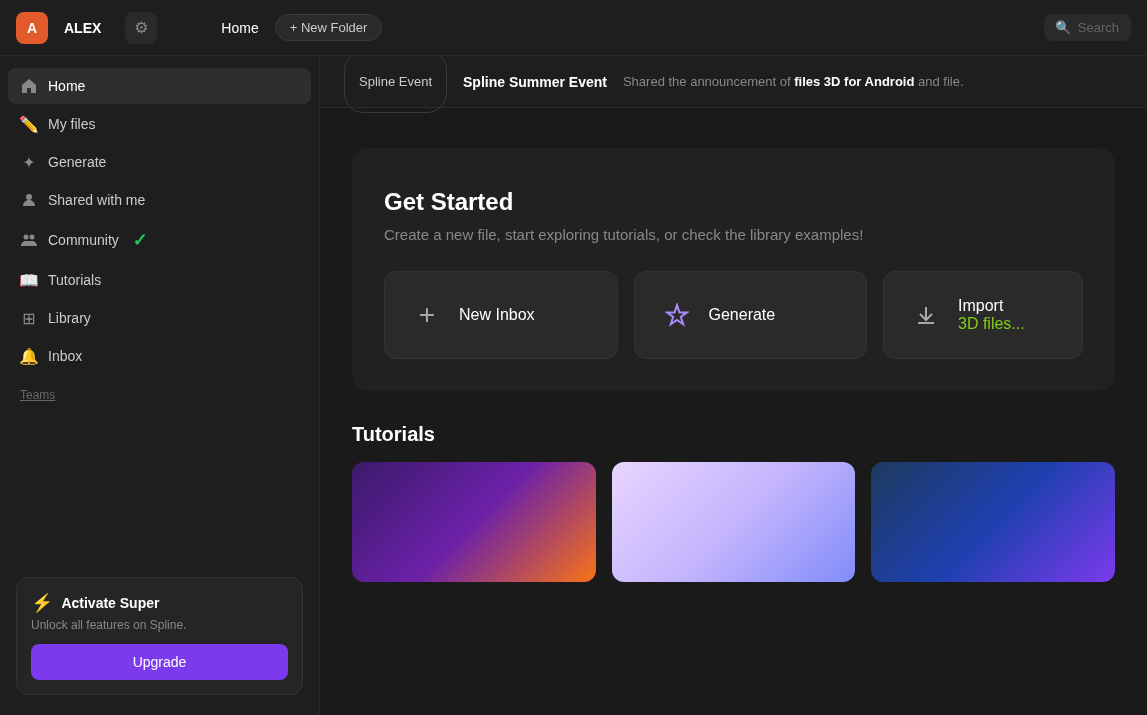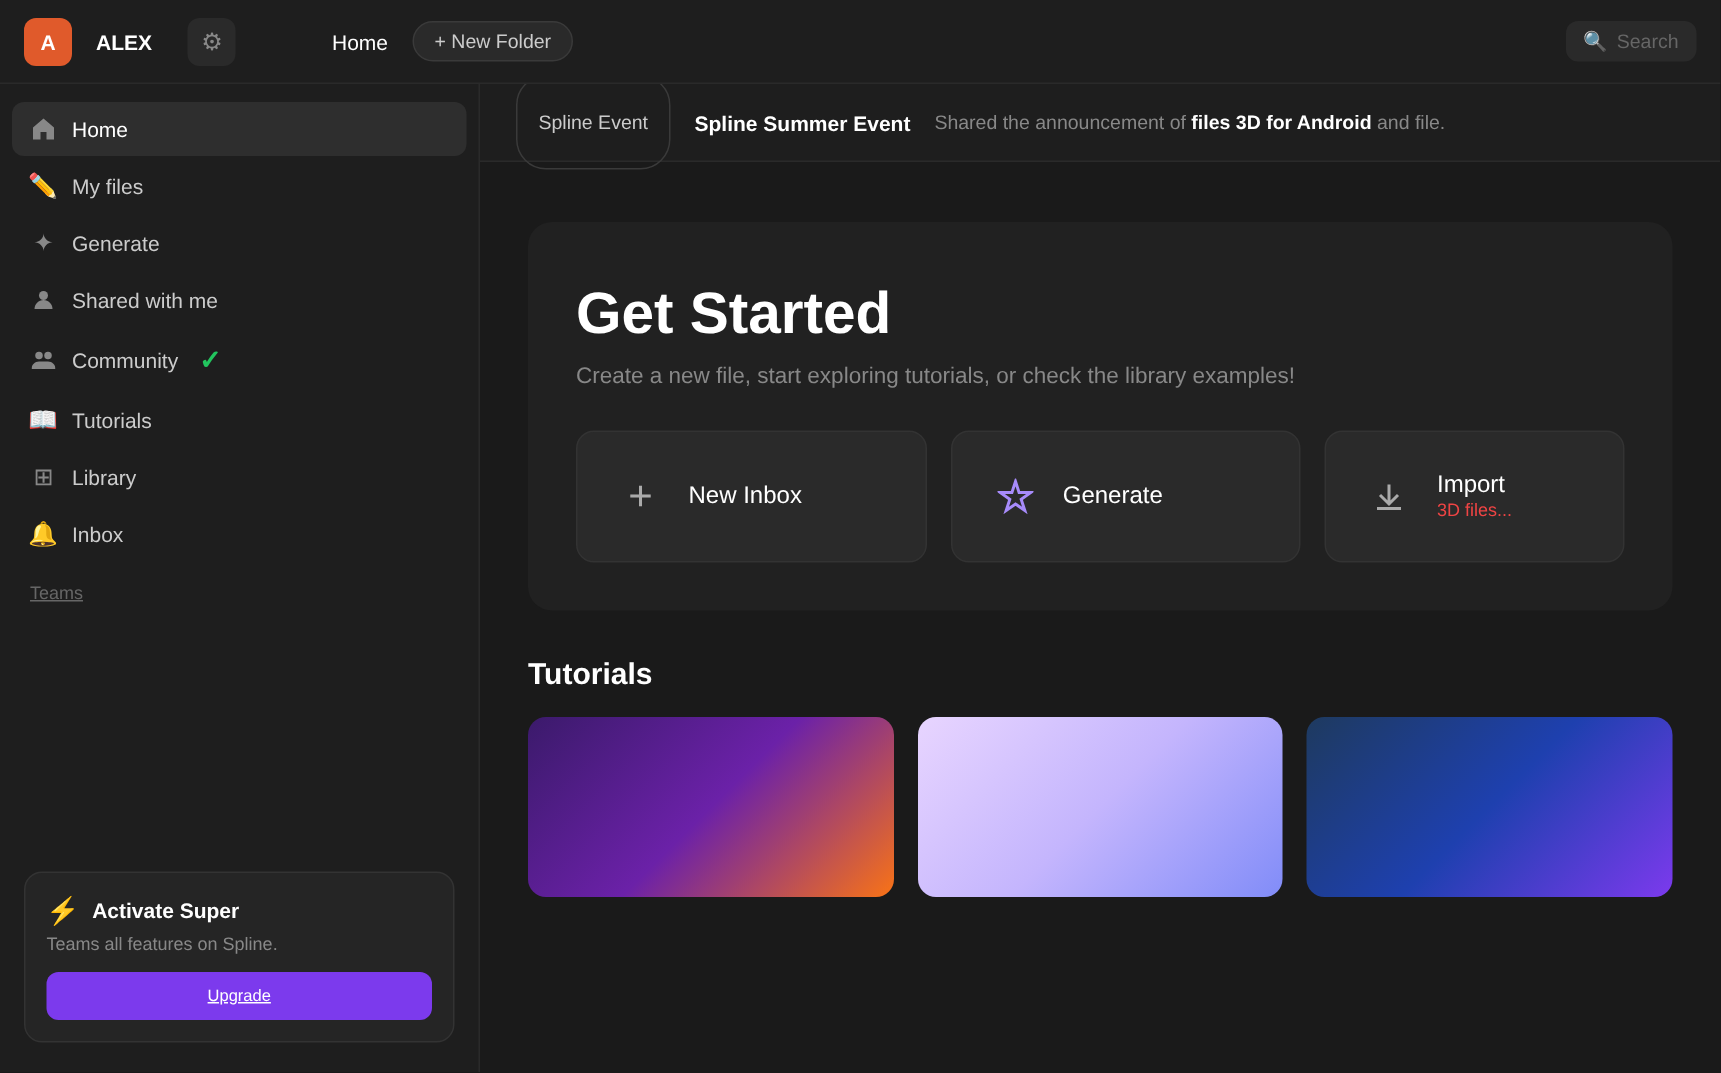--- a/index.html
+++ b/index.html
@@ -150,25 +150,24 @@
       font-size: 12px;
       color: #888;
       margin-bottom: 12px;
     }
     .upgrade-btn {
       width: 100%;
       background: #7c3aed;
       border: none;
       border-radius: 8px;
       color: white;
-      font-size: 11px;
+      font-size: 14px;
       font-weight: 500;
       padding: 10px;
       cursor: pointer;
-      text-decoration: underline;
     }
 
     
     .main {
       flex: 1;
       overflow-y: auto;
       background: #1a1a1a;
     }
 
     
@@ -209,21 +208,21 @@
     }
 
     
     .get-started-section {
       background: #212121;
       border-radius: 16px;
       padding: 40px 32px 32px;
       margin-bottom: 32px;
     }
     .get-started-title {
-      font-size: 39px;
+      font-size: 24px;
       font-weight: 700;
       color: #fff;
       margin-bottom: 10px;
     }
     .get-started-sub {
       font-size: 15px;
       color: #888;
       margin-bottom: 28px;
     }
     .action-cards {
@@ -251,22 +250,22 @@
       display: flex;
       align-items: center;
       justify-content: center;
       font-size: 22px;
       color: #ccc;
     }
     .action-card.import-card {
       max-width: 200px;
     }
     .import-sub {
-      font-size: 12px;
-      color: #ef4444;
+      font-size: 16px;
+      color: #84cc16;
     }
 
     
     .tutorials-section { }
     .tutorials-title {
       font-size: 20px;
       font-weight: 600;
       color: #fff;
       margin-bottom: 16px;
     }
@@ -362,21 +361,21 @@
     </div>
 
     <div class="section-label">Teams</div>
 
     <div class="sidebar-bottom">
       <div class="activate-super">
         <div class="activate-header">
           <span class="bolt-icon">⚡</span>
           <span class="activate-title">Activate Super</span>
         </div>
-        <div class="activate-sub">Teams all features on Spline.</div>
+        <div class="activate-sub">Unlock all features on Spline.</div>
         <button class="upgrade-btn">Upgrade</button>
       </div>
     </div>
   </div>
 
   <div class="main">
 
     <div class="banner">
       <button class="banner-tab">Spline Event</button>
       <span class="banner-title">Spline Summer Event</span>

